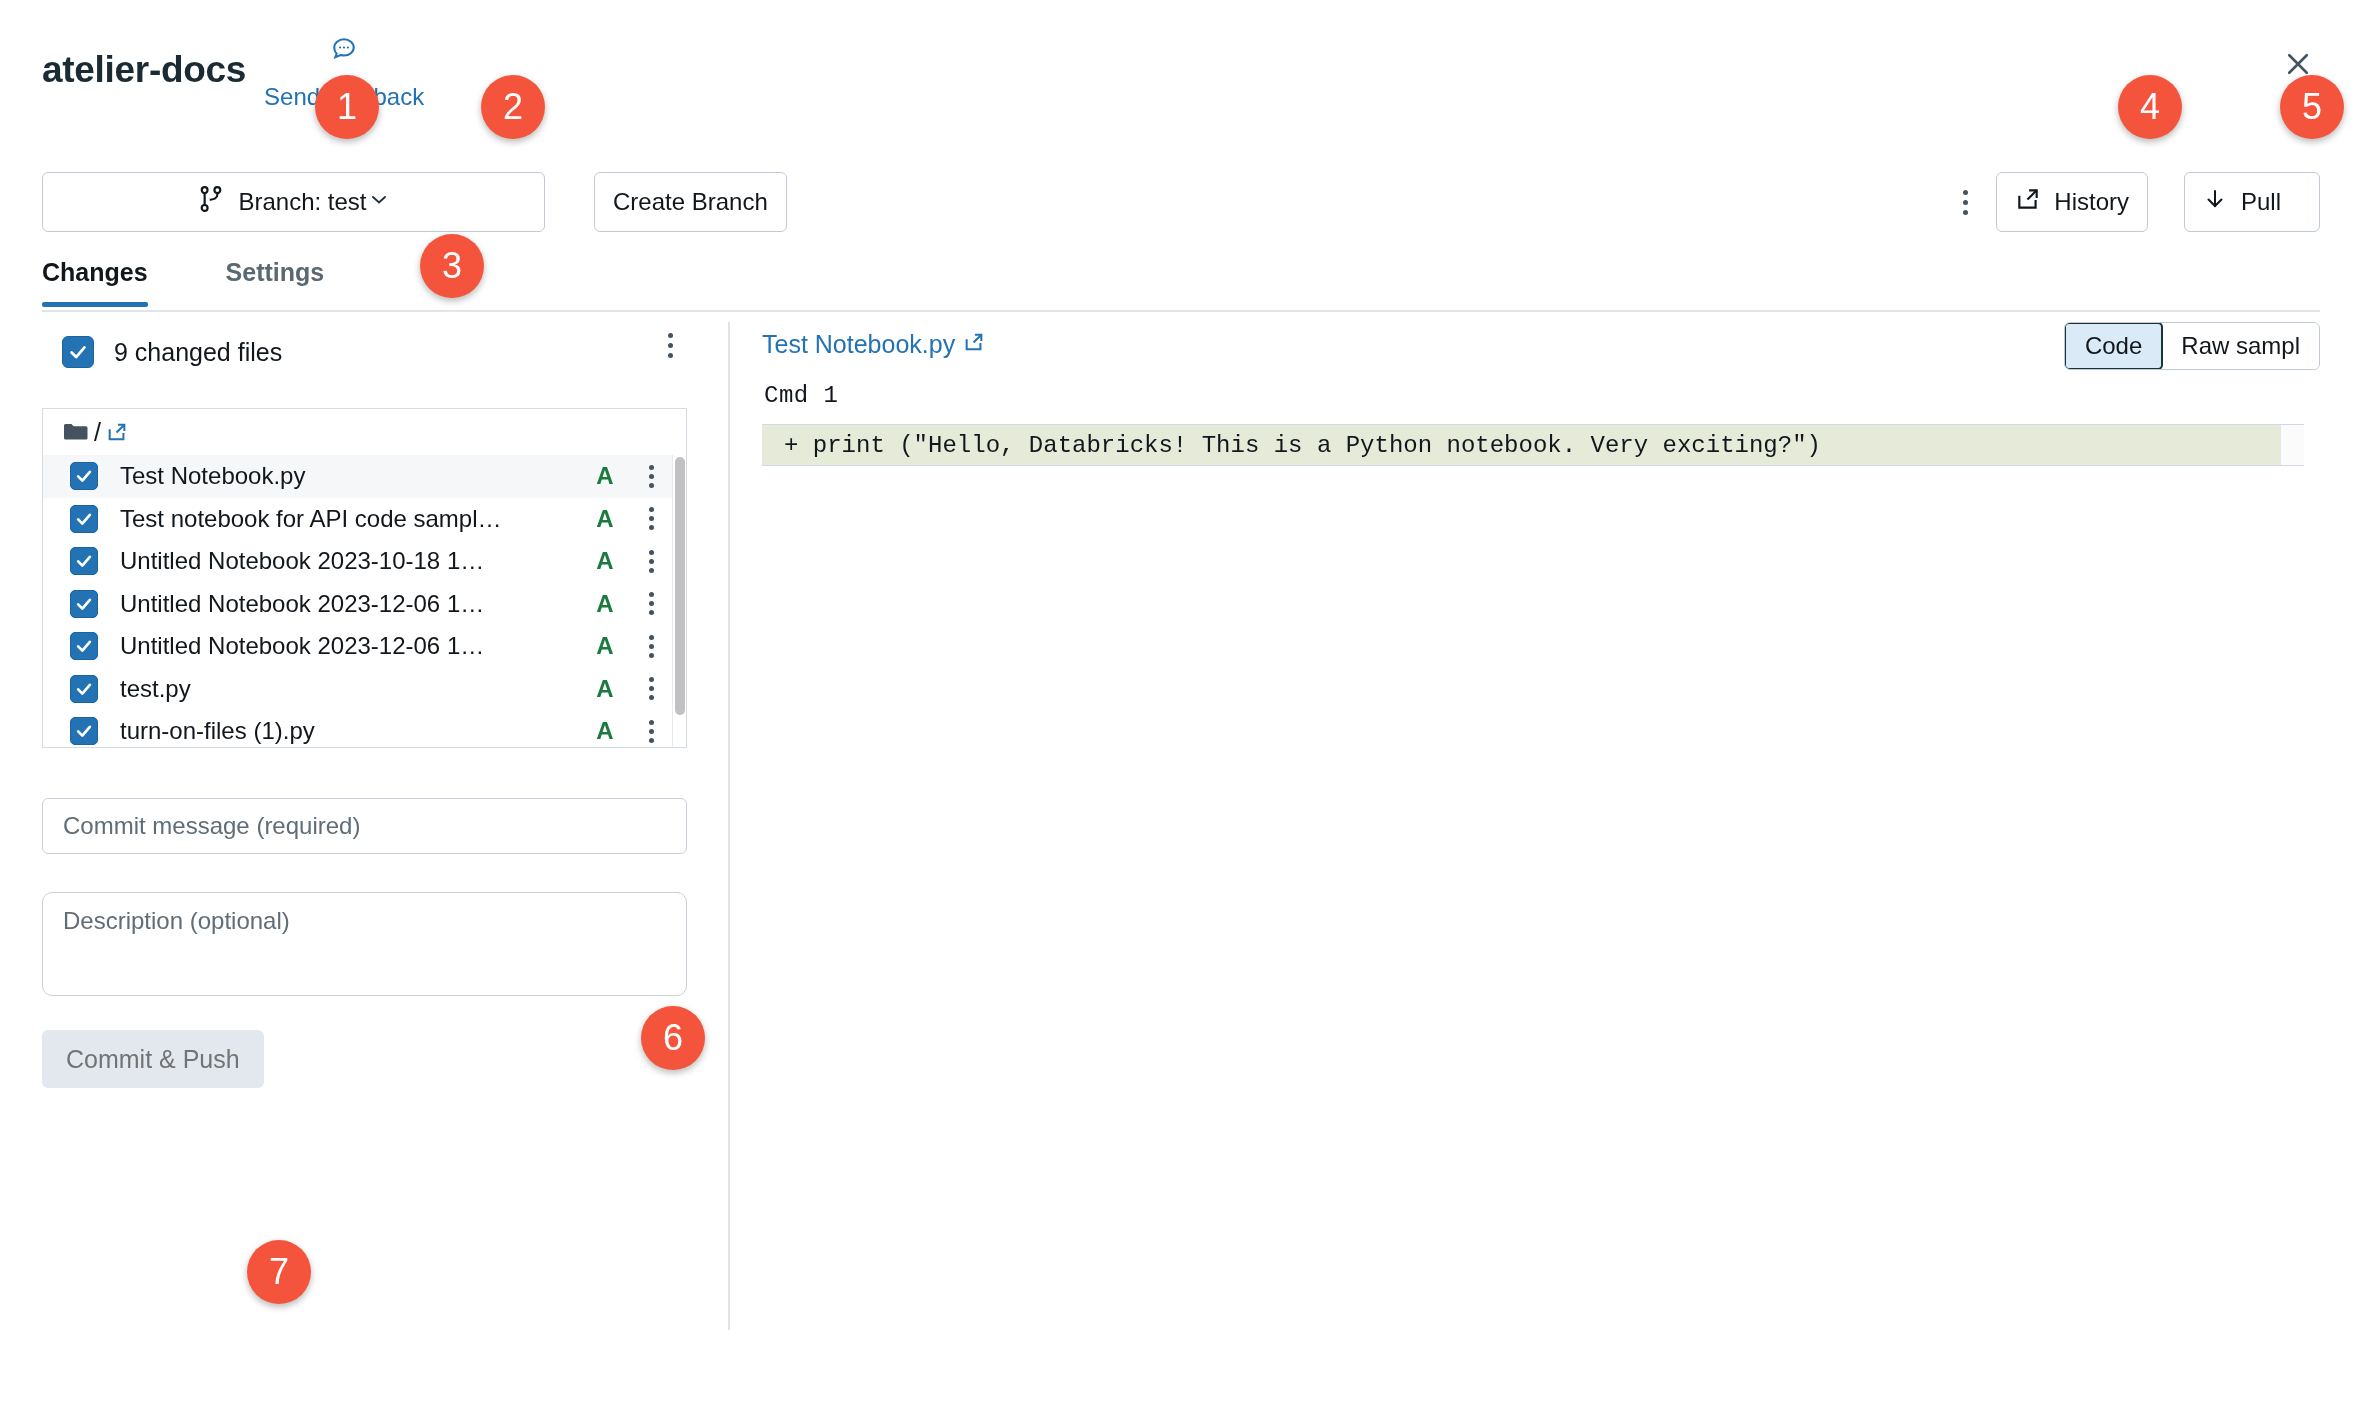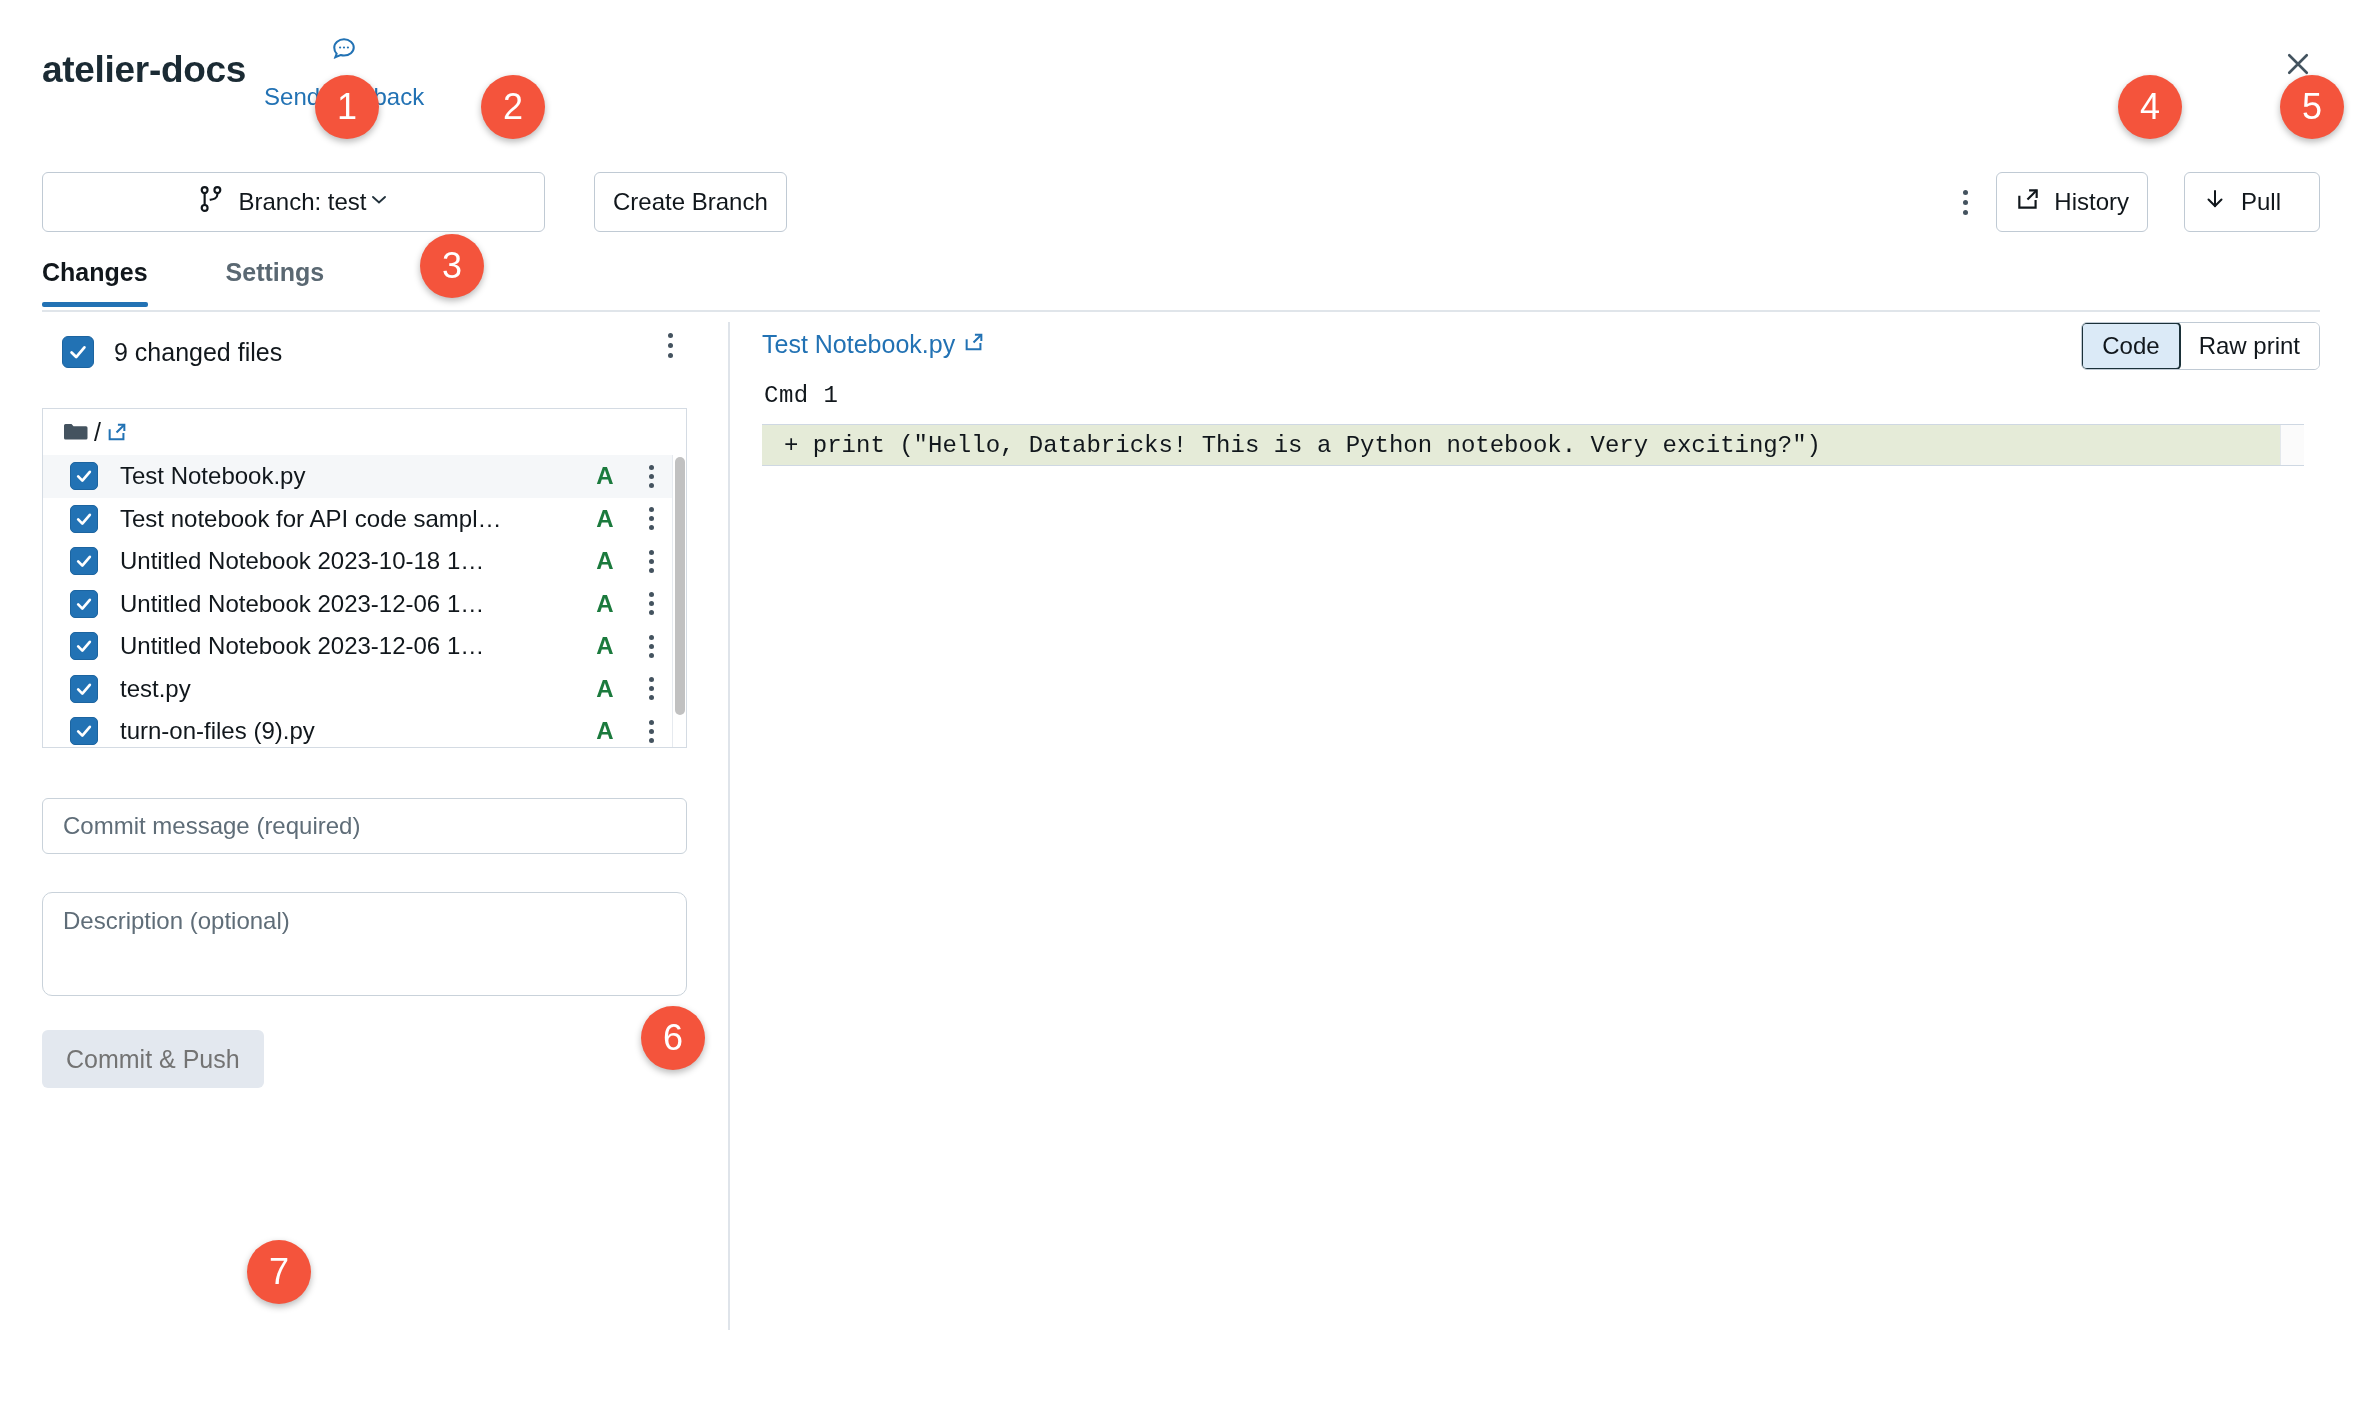--- a/index.html
+++ b/index.html
@@ -521,21 +521,21 @@
               <i></i>
               <i></i>
             </div>
           </div>
           <div class="file-row">
             <div class="cbx">
               <svg width="20" height="20" viewBox="0 0 24 24" fill="none" stroke="#ffffff" stroke-width="3.2" stroke-linecap="round" stroke-linejoin="round">
                 <path d="M5 12.5 L10 17.5 L19 7"></path>
               </svg>
             </div>
-            <div class="fname">turn-on-files (9).py</div>
+            <div class="fname">turn-on-files (1).py</div>
             <div class="status">A</div>
             <div class="row-kebab">
               <i></i>
               <i></i>
               <i></i>
             </div>
           </div>
         </div>
 
       <div id="list-scroll-track">
@@ -560,21 +560,21 @@
         <svg width="22" height="22" viewBox="0 0 24 24" fill="none" stroke="#2272b4" stroke-width="2.2">
           <path d="M4 9 V20 H19 V13"></path>
           <path d="M13 4 H20 V11"></path>
           <path d="M20 4 L11.5 12.5"></path>
         </svg>
       </span>
     </div>
 
     <div id="view-toggle">
       <button class="seg active">Code</button>
-      <button class="seg">Raw print</button>
+      <button class="seg">Raw sampl</button>
     </div>
 
     <div id="cmd-label">Cmd 1</div>
 
     <div id="diff-block">
       <div id="diff-line">+ print ("Hello, Databricks! This is a Python notebook. Very exciting?")</div>
       <div id="diff-gutter"></div>
     </div>
   </div>
 

